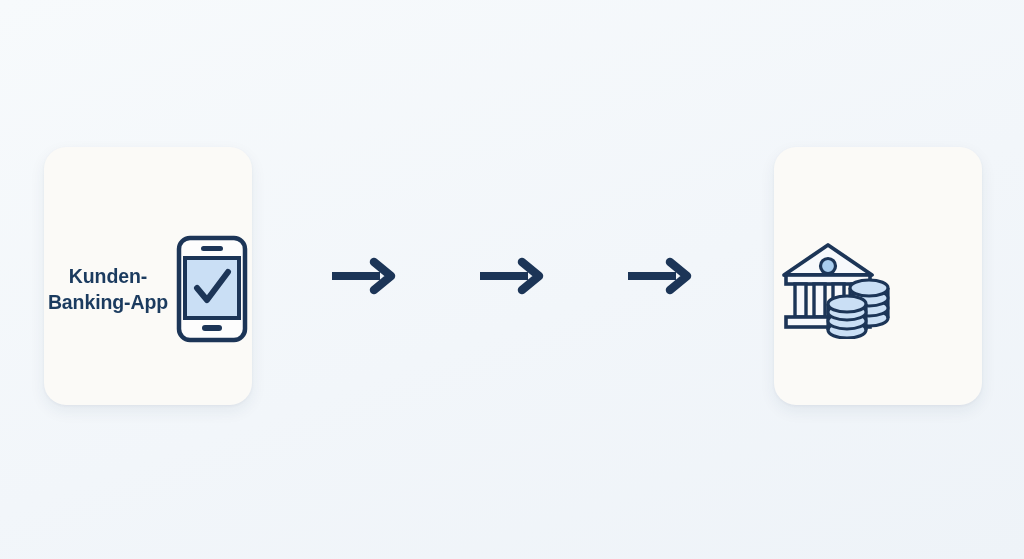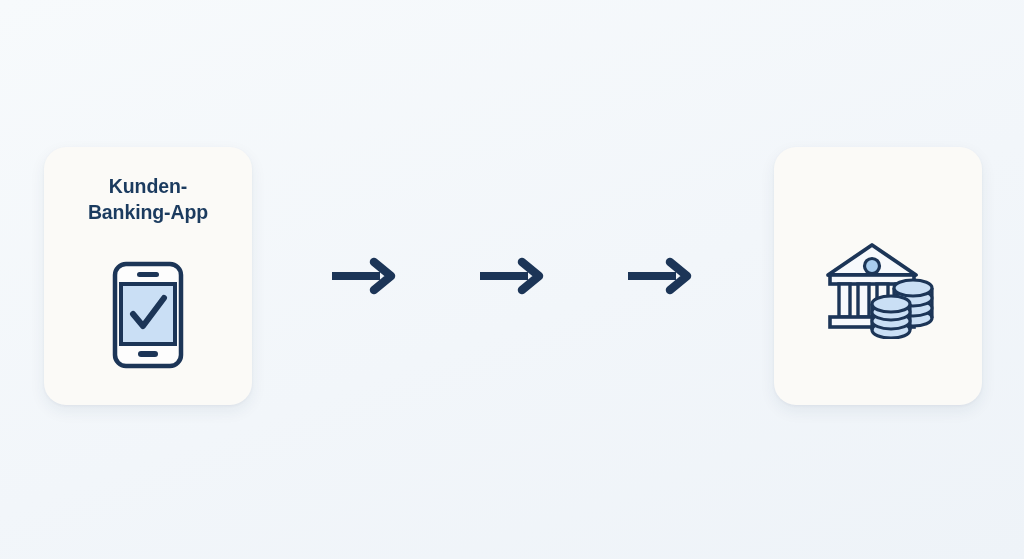--- a/index.html
+++ b/index.html
@@ -34,21 +34,21 @@
   .card {
     position: relative;
     width: 208px;
     height: 258px;
     box-sizing: border-box;
     background: #fbfaf7;
     border-radius: 22px;
     box-shadow: 0 6px 16px rgba(30, 55, 90, 0.07),
                 0 1px 3px rgba(30, 55, 90, 0.05);
     display: flex;
-    flex-direction: column;
+    flex-direction: row;
     align-items: center;
     padding-top: 26px;
     justify-content: space-between;
   }
   .card-title {
     color: #1b3b5f;
     font-size: 19.5px;
     font-weight: bold;
     line-height: 26px;
     text-align: center;

